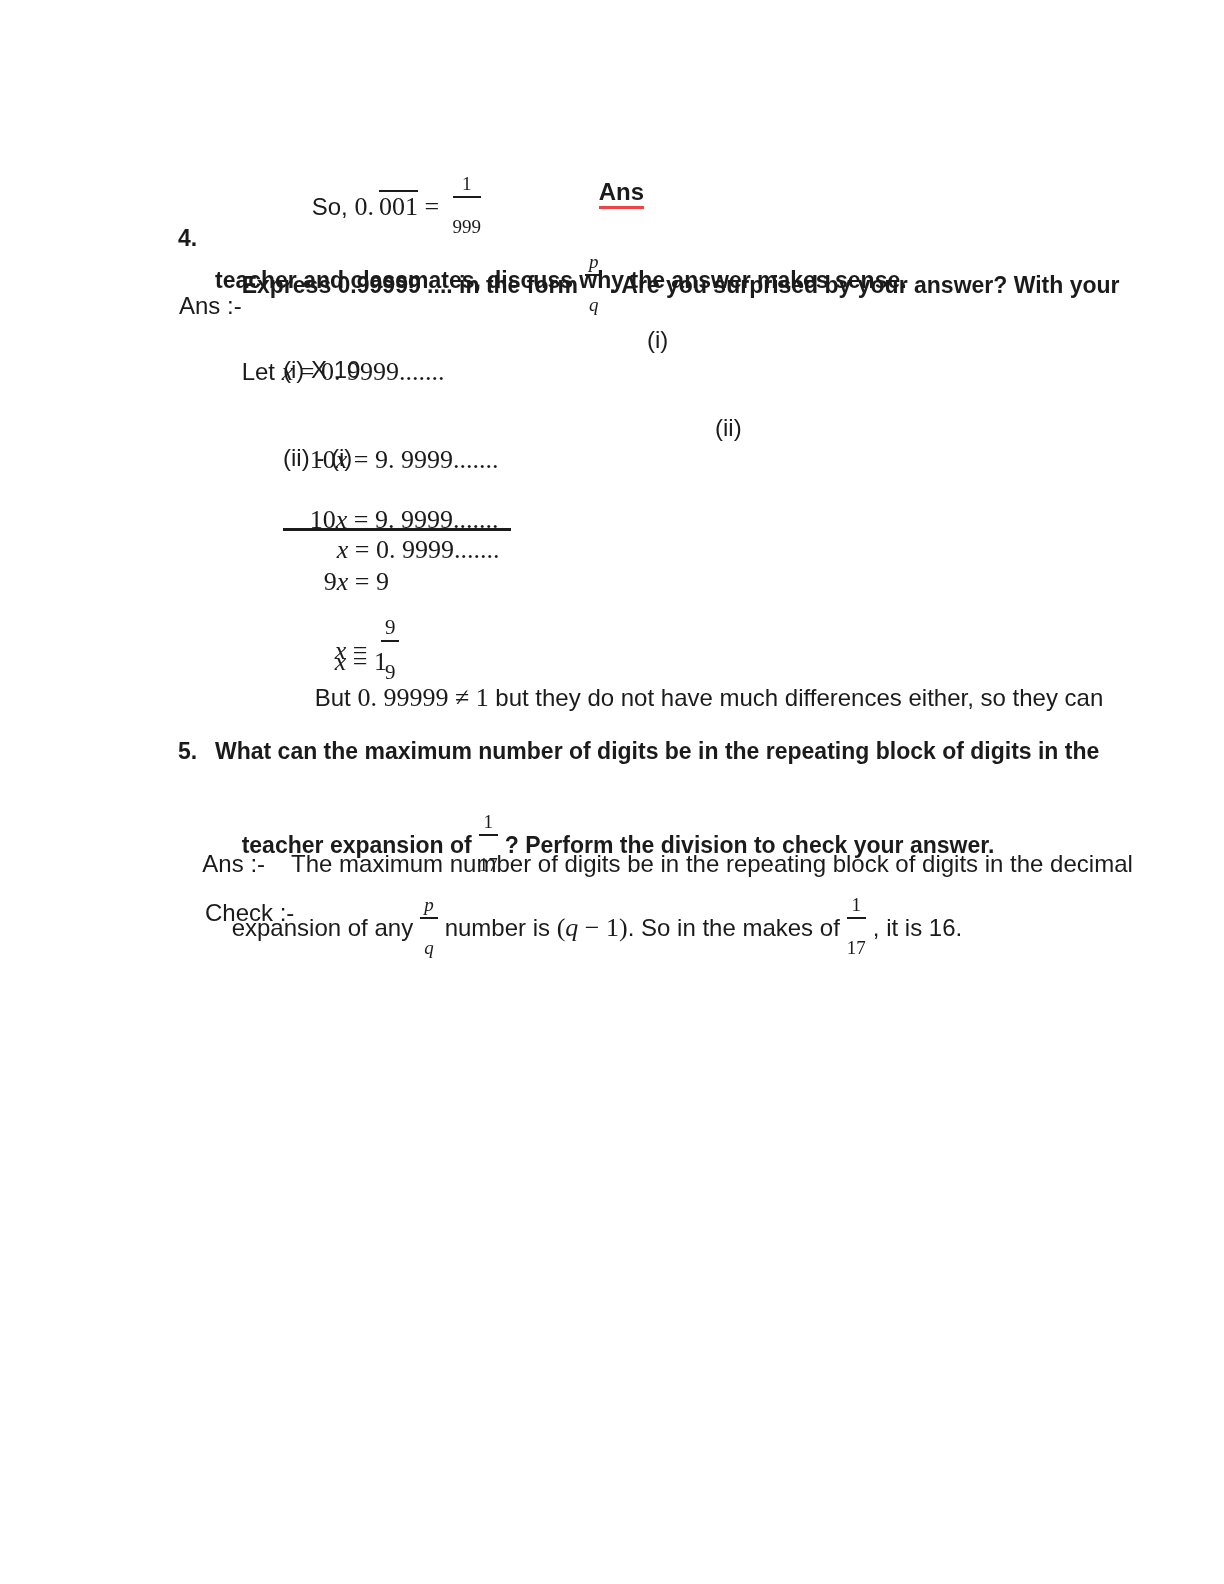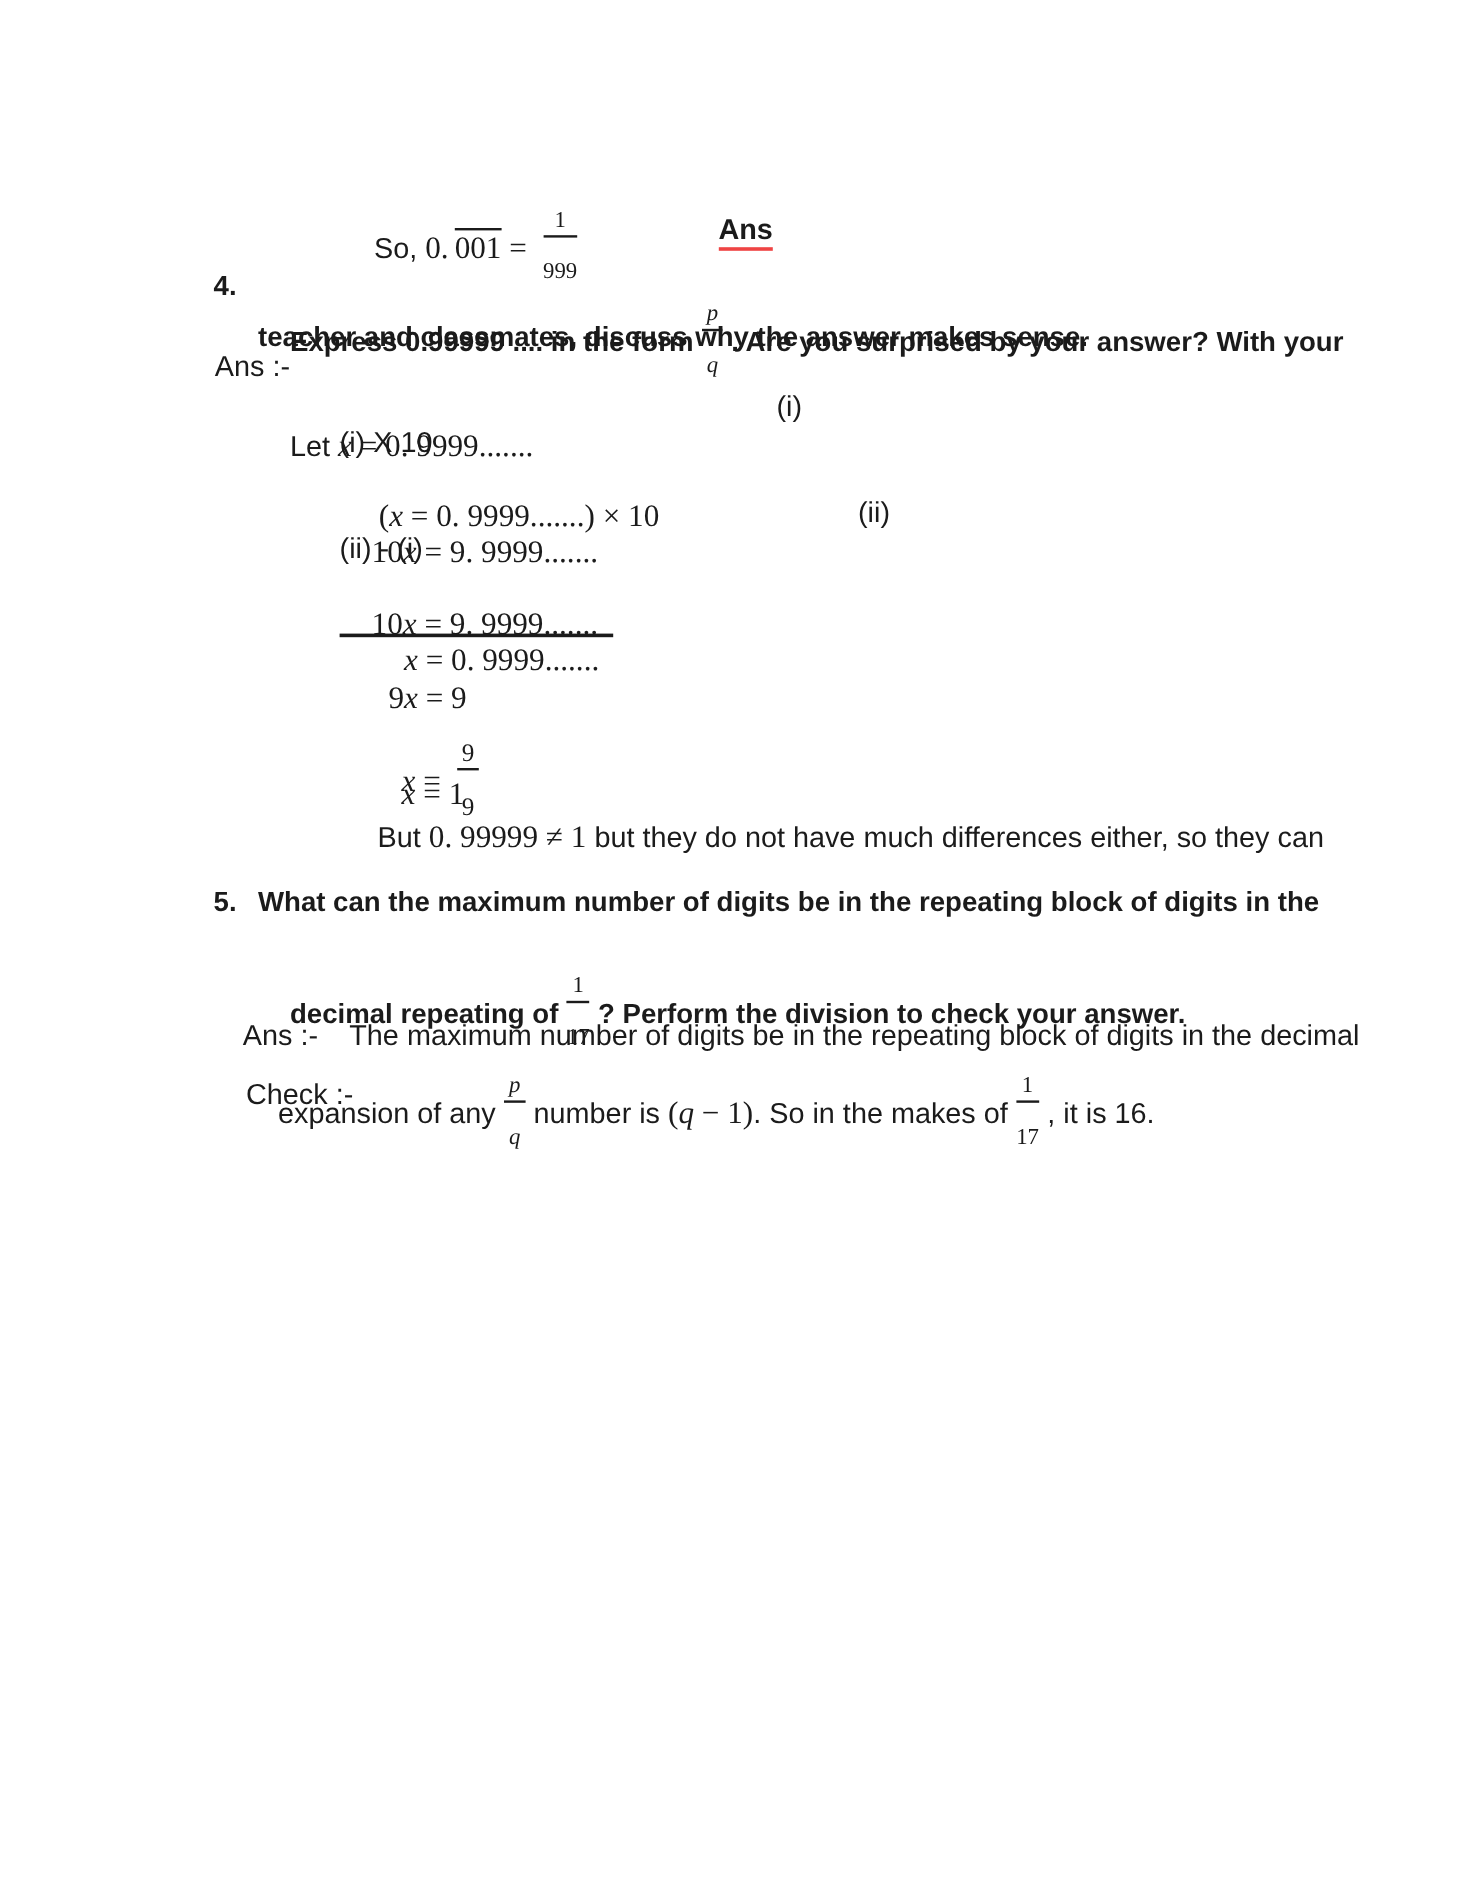--- a/index.html
+++ b/index.html
@@ -51,23 +51,20 @@
   <div class="line b" style="top:264px;left:215px">teacher and classmates, discuss why the answer makes sense.</div>
   <div class="line" style="top:290px;left:179px">Ans :-</div>
 
   <div class="line" style="top:324px;left:215px">
     <span>Let </span><span class="mi">x</span><span class="m"> = 0. 9999.......</span>
   </div>
   <div class="line" style="top:324px;left:647px">(i)</div>
 
   <div class="line" style="top:354px;left:283px">(i) X 10</div>
 
-  <div class="line" style="top:382px;left:289px">
-    <span class="m">(</span><span class="mi">x</span><span class="m"> = 0. 9999.......) × 10</span>
-  </div>
 
   <div class="line" style="top:412px;left:283px">
     <span class="m">10</span><span class="mi">x</span><span class="m"> = 9. 9999.......</span>
   </div>
   <div class="line" style="top:412px;left:715px">(ii)</div>
 
   <div class="line" style="top:442px;left:283px">(ii) - (i)</div>
 
   <div class="line" style="top:472px;left:283px">
     <span class="m">10</span><span class="mi">x</span><span class="m"> = 9. 9999.......</span>
@@ -91,21 +88,21 @@
     <span class="mi">x</span><span class="m"> = 1</span>
   </div>
 
   <div class="line" style="top:650px;left:288px">
     <span>But </span><span class="m">0. 99999 ≠ 1</span><span> but they do not have much differences either, so they can</span>
   </div>
 
   <div class="line b" style="top:735px;left:178px">5.</div>
   <div class="line b" style="top:735px;left:215px">What can the maximum number of digits be in the repeating block of digits in the</div>
   <div class="line mid" style="top:772px;left:215px">
-    <span class="b">decimal repeating of</span><span class="frac"><span class="fnum">1</span><span class="fden">17</span></span><span class="b">? Perform the division to check your answer.</span>
+    <span class="b">teacher expansion of</span><span class="frac"><span class="fnum">1</span><span class="fden">17</span></span><span class="b">? Perform the division to check your answer.</span>
   </div>
 
   <div class="line" style="top:816px;left:177px">
     <span>Ans :-</span><span style="margin-left:26px">The maximum number of digits be in the repeating block of digits in the decimal</span>
   </div>
 
   <div class="line mid" style="top:855px;left:205px">
     <span>expansion of any</span><span class="frac it"><span class="fnum">p</span><span class="fden">q</span></span><span>number is </span><span class="m">(</span><span class="mi">q</span><span class="m"> − 1)</span><span>. So in the makes of</span><span class="frac"><span class="fnum">1</span><span class="fden">17</span></span><span>, it is 16.</span>
   </div>
 

